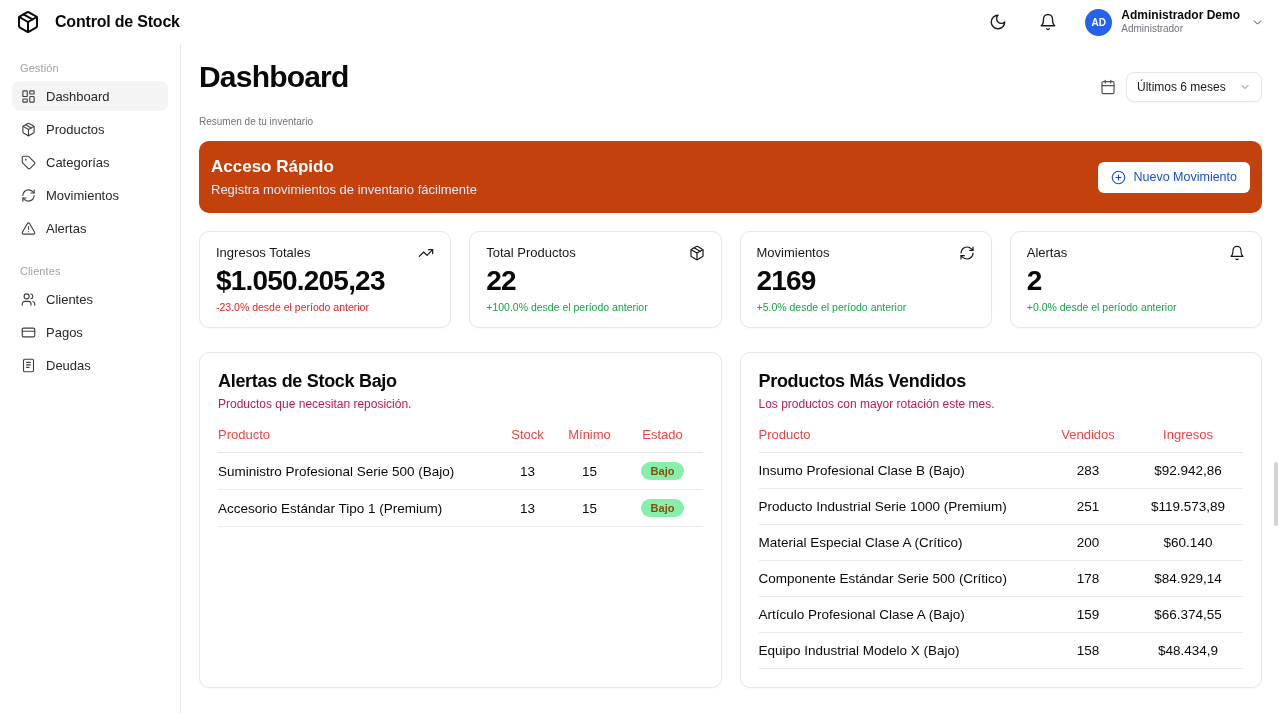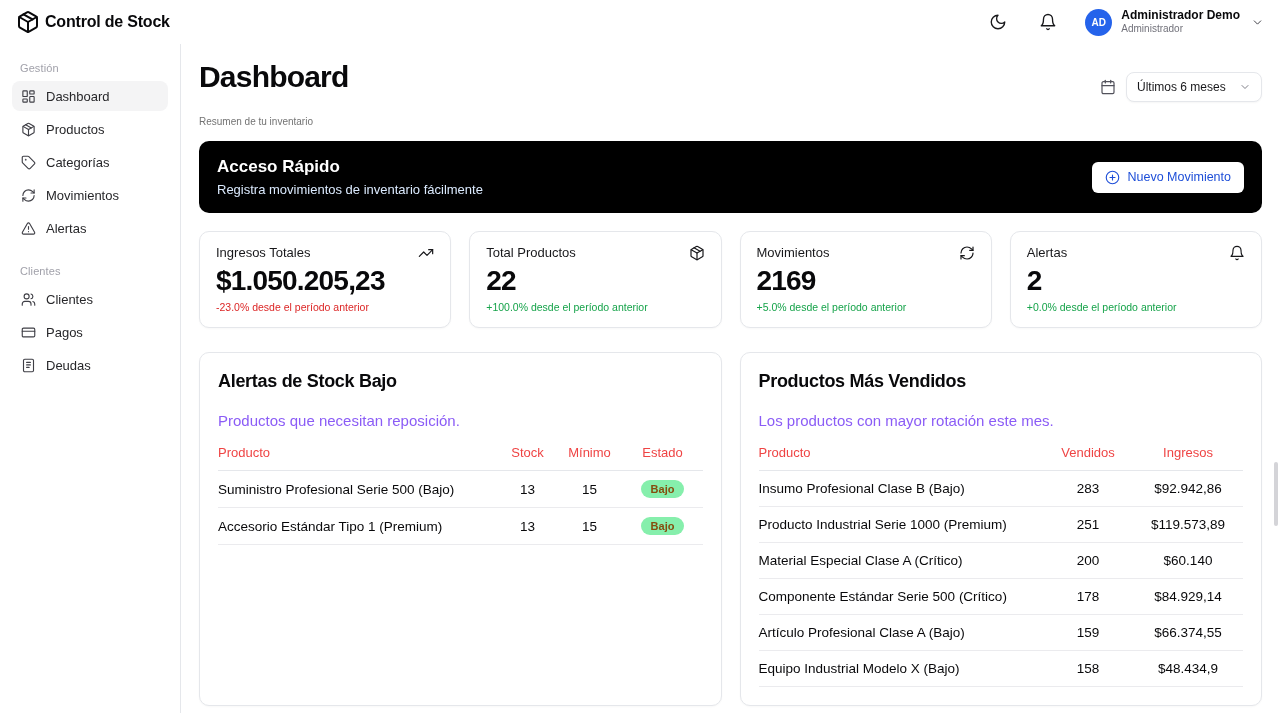--- a/index.html
+++ b/index.html
@@ -10,21 +10,21 @@
     color: #09090b;
     position: relative;
   }
   svg.icon { fill: none; stroke: currentColor; stroke-width: 1.8; stroke-linecap: round; stroke-linejoin: round; display: block; }
 
   
   .header {
     height: 44px; display: flex; align-items: center;
     padding: 0 16px; background: #fff;
   }
-  .brand { display: flex; align-items: center; gap: 5px; }
+  .brand { display: flex; align-items: center; gap: 15px; }
   .brand svg { width: 24px; height: 24px; stroke-width: 2; }
   .brand-title { font-size: 16px; font-weight: 700; letter-spacing: -0.2px; }
   .header-actions { margin-left: auto; display: flex; align-items: center; gap: 24px; }
   .icon-btn { background: none; border: none; cursor: pointer; color: #18181b; padding: 4px; display: flex; }
   .icon-btn svg { width: 18px; height: 18px; }
   .user-menu { display: flex; align-items: center; gap: 9px; cursor: pointer; }
   .avatar {
     width: 27px; height: 27px; border-radius: 50%; background: #2563eb;
     color: #fff; font-size: 10px; font-weight: 700;
     display: flex; align-items: center; justify-content: center;
@@ -63,22 +63,22 @@
   .period-select {
     width: 136px; border: 1px solid #e5e7eb; border-radius: 8px;
     padding: 7px 10px; font-size: 12px; display: flex; align-items: center;
     justify-content: space-between; cursor: pointer; background: #fff;
     box-shadow: 0 1px 2px rgba(0,0,0,0.04); color: #18181b;
   }
   .period-select svg { width: 12px; height: 12px; color: #71717a; }
 
   
   .banner {
-    margin-top: 14px; background: #000000; border-radius: 10px;
-    padding: 16px 18px; display: flex; align-items: center; justify-content: space-between;
+    margin-top: 14px; background: #c2410c; border-radius: 10px;
+    padding: 16px 12px; display: flex; align-items: center; justify-content: space-between;
   }
   .banner-title { color: #fff; font-size: 17px; font-weight: 700; }
   .banner-sub { color: #dbeafe; font-size: 13px; margin-top: 5px; }
   .banner-btn {
     background: #fff; color: #1d4ed8; border: none; border-radius: 6px;
     padding: 8px 13px; font-size: 12.5px; font-weight: 500; cursor: pointer;
     display: flex; align-items: center; gap: 7px; font-family: inherit;
   }
   .banner-btn svg { width: 15px; height: 15px; }
 
@@ -96,21 +96,21 @@
   .trend-down { color: #dc2626; }
   .trend-up { color: #16a34a; }
 
   
   .tables { margin-top: 24px; display: grid; grid-template-columns: 1fr 1fr; gap: 18px; }
   .table-card {
     border: 1px solid #e5e7eb; border-radius: 10px; padding: 18px;
     background: #fff; min-height: 334px; box-shadow: 0 1px 2px rgba(0,0,0,0.03);
   }
   .card-title { font-size: 18px; font-weight: 700; letter-spacing: -0.3px; }
-  .card-sub { font-size: 15px; color: #8b5cf6; margin-top: 20px; }
+  .card-sub { font-size: 12px; color: #be185d; margin-top: 5px; }
   .tbl { margin-top: 16px; }
   .tbl-head, .tbl-row { display: grid; align-items: center; }
   .tbl-left .tbl-head, .tbl-left .tbl-row { grid-template-columns: 1fr 58px 66px 80px; }
   .tbl-right .tbl-head, .tbl-right .tbl-row { grid-template-columns: 1fr 90px 110px; }
   .tbl-head { font-size: 13px; color: #ef4444; padding-bottom: 10px; border-bottom: 1px solid #e5e7eb; }
   .tbl-row { padding: 9px 0; border-bottom: 1px solid #ebebee; font-size: 13.5px; min-height: 36px; }
   .col-r { text-align: center; }
   .badge {
     display: inline-block; background: #86efac; color: #854d0e;
     border-radius: 999px; padding: 3px 10px; font-size: 11px; font-weight: 600;

